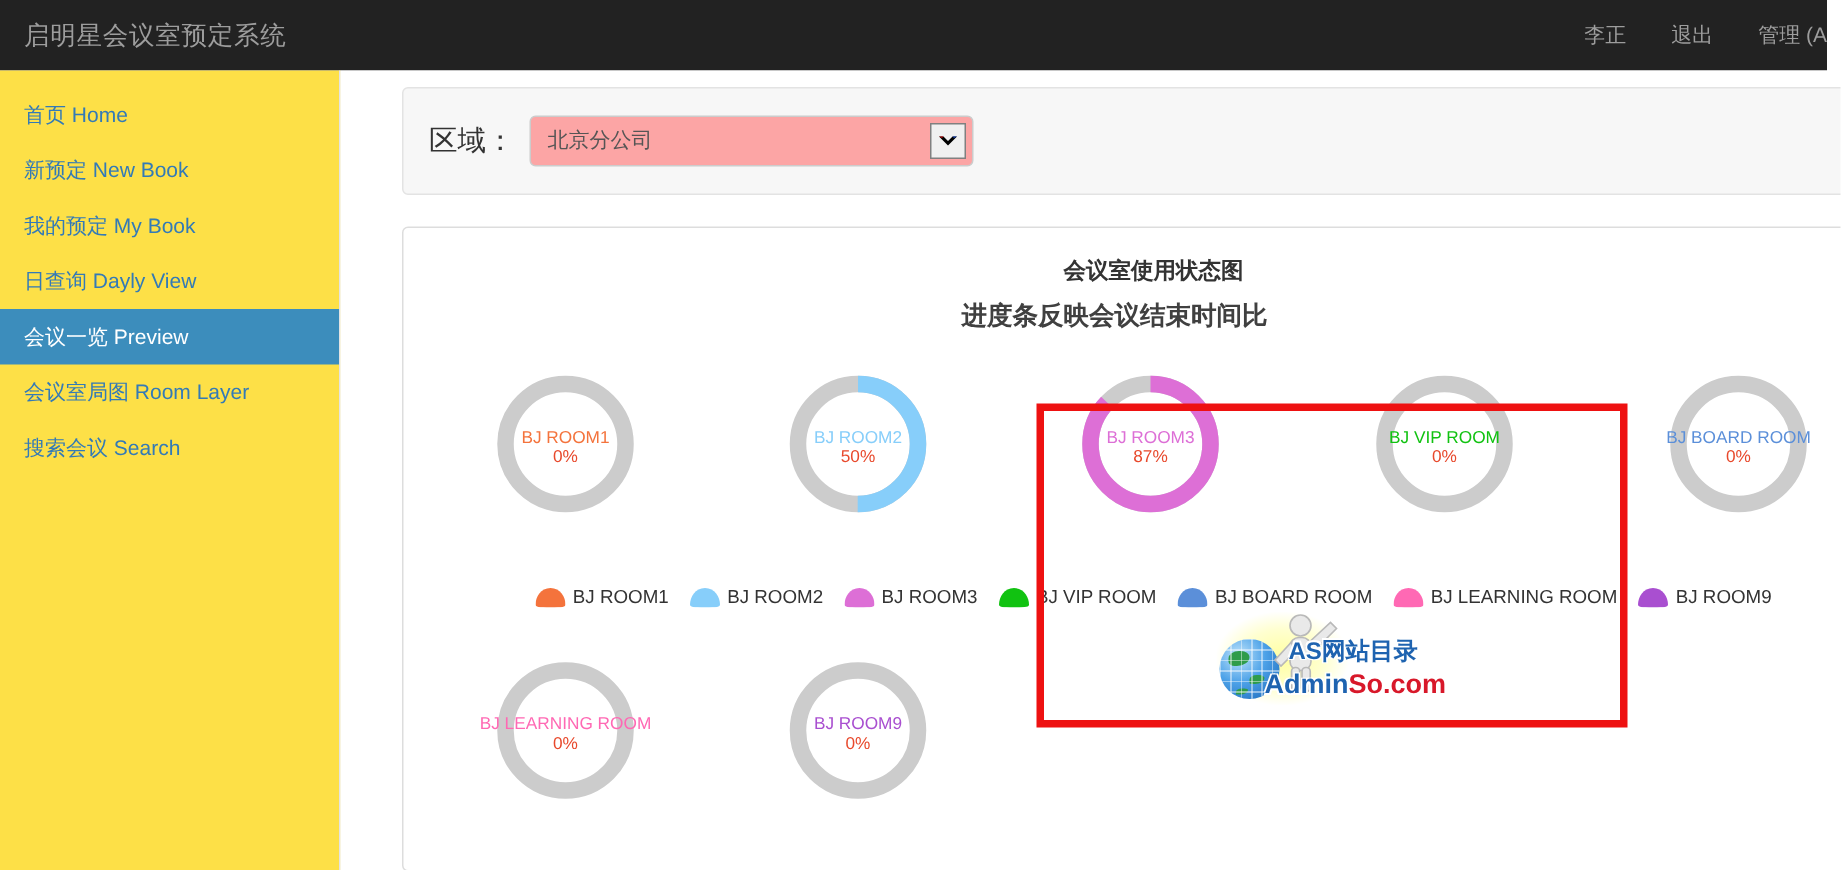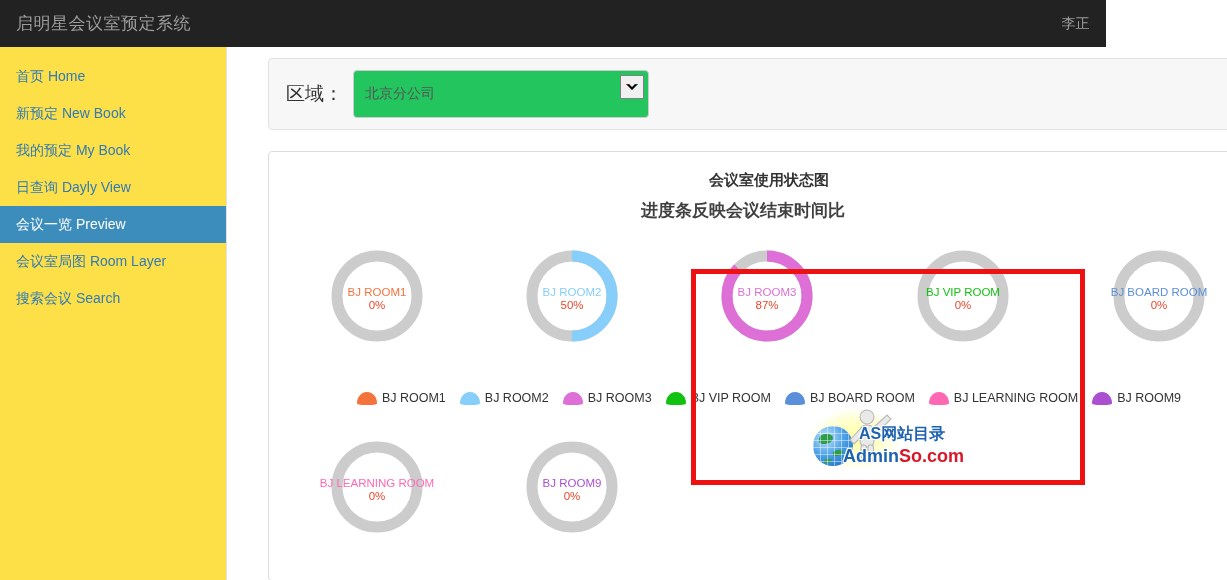--- a/index.html
+++ b/index.html
@@ -5,30 +5,30 @@
   * { box-sizing: border-box; margin: 0; padding: 0; }
   html, body {
     width: 1227px; height: 580px;
     font-family: "Liberation Sans", sans-serif;
     background: #ffffff; overflow: hidden;
   }
   #app { position: relative; width: 1227px; height: 580px; }
 
   
   .topbar {
-    position: absolute; left: 0; top: 0; width: 1106px; height: 47px;
+    position: absolute; left: 0; top: 0; width: 1218px; height: 47px;
     background: #222222;
     display: flex; align-items: center;
   }
   .brand {
     color: #9d9d9d; font-size: 17px; padding-left: 16px;
     letter-spacing: .5px; white-space: nowrap;
   }
   .topnav {
-    margin-left: auto; display: flex; align-items: center; height: 100%; flex-direction: column;
+    margin-left: auto; display: flex; align-items: center; height: 100%;
   }
   .topnav a {
     color: #9d9d9d; font-size: 14px; text-decoration: none;
     padding: 0 15px; line-height: 47px; white-space: nowrap;
   }
   .topnav a.clipped { padding-right: 0; }
 
   
   .sidebar {
     position: absolute; left: 0; top: 47px; width: 227px; height: 533px;
@@ -49,22 +49,22 @@
     padding: 11px 0 0 41px;
   }
 
   .filter-panel {
     width: 1000px; height: 72px; background: #f7f7f7;
     border: 1px solid #e3e3e3; border-radius: 4px;
     display: flex; align-items: center; padding-left: 17px;
   }
   .filter-label { font-size: 19px; color: #333; margin-right: 10px; white-space: nowrap; }
   .select-shell {
-    position: relative; width: 296px; height: 48px;
-    background: #22c55e; border: 1px solid #ccc; border-radius: 4px;
+    position: relative; width: 296px; height: 34px;
+    background: #fca5a5; border: 1px solid #ccc; border-radius: 4px;
     display: flex; align-items: center;
   }
   .select-value { font-size: 14px; color: #555; padding-left: 11px; }
   .select-arrow {
     position: absolute; right: 4px; top: 4px; width: 24px; height: 24px;
     border: 1px solid #808080; background: #f0f0f0;
     display: flex; align-items: center; justify-content: center;
   }
   .select-arrow svg { display: block; }
 

